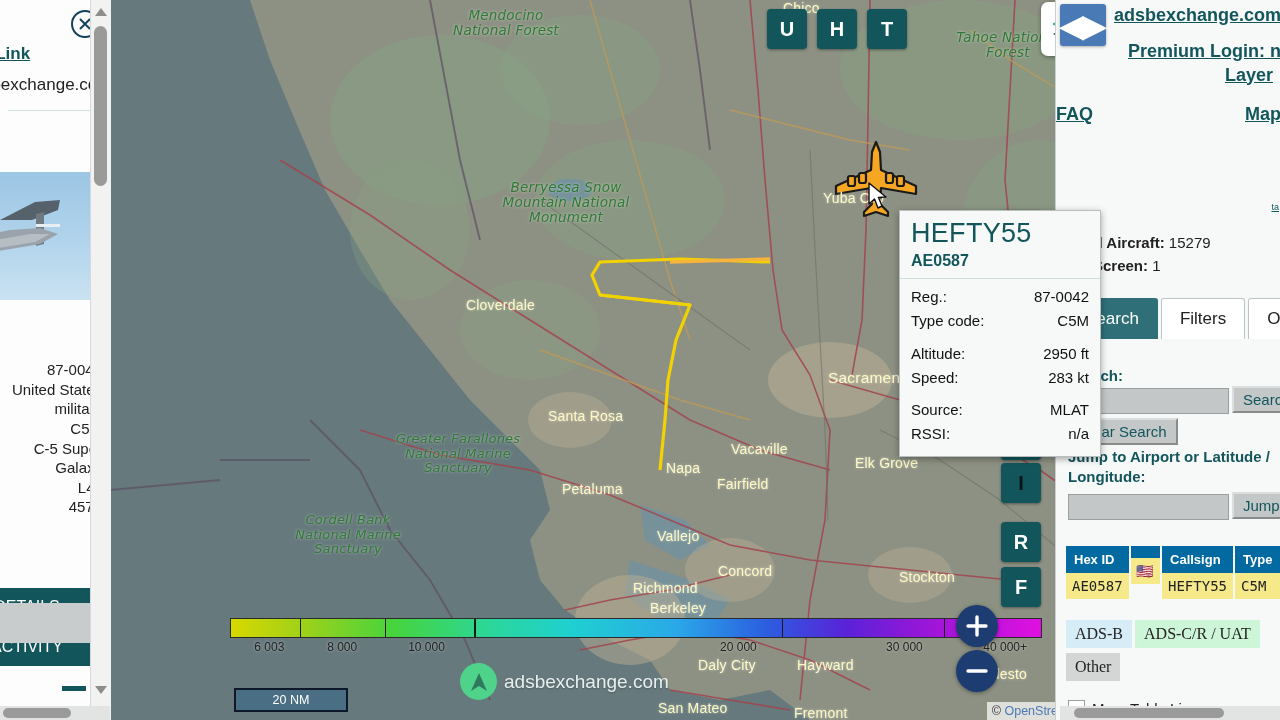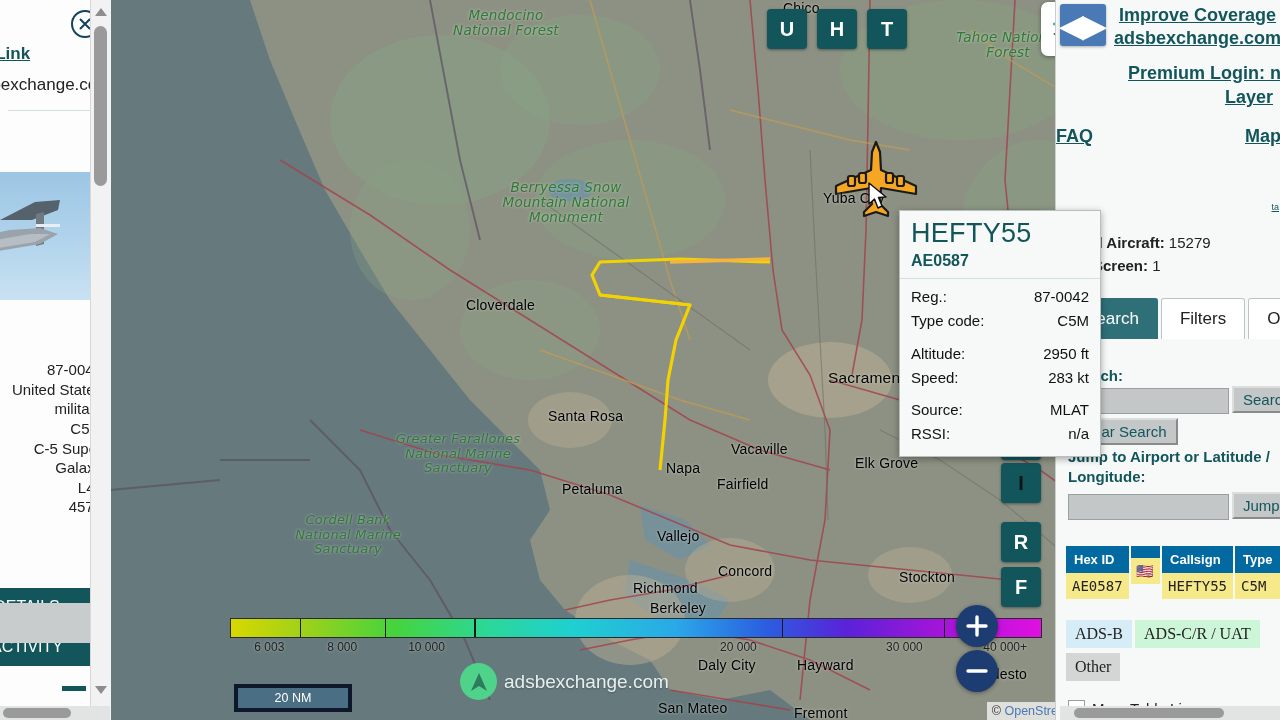--- a/index.html
+++ b/index.html
@@ -9,21 +9,21 @@
     background:#667a7d;
   }
   .app{position:absolute;inset:0;overflow:hidden;}
 
   
   .map{position:absolute;left:110px;top:0;width:1060px;height:720px;overflow:hidden;
        background:#6d8184;}
   .ocean{position:absolute;inset:0;background:#66797c;}
   .land{position:absolute;left:0;top:0;width:1060px;height:720px;}
 
-  .mlabel{position:absolute;font-size:12.5px;color:#000000;white-space:nowrap;
+  .mlabel{position:absolute;font-size:12.5px;color:#fef9c3;white-space:nowrap;
           text-shadow:0 0 3px rgba(255,255,255,.55);letter-spacing:.2px;}
   .mlabel.city{font-size:14px;}
   .mlabel.big{font-size:15.5px;}
   .mlabel.park{color:#2f7a35;font-style:italic;font-size:13.5px;text-align:center;
                line-height:1.12;font-family:"DejaVu Sans",sans-serif;}
   .mlabel.marine{color:#2f7a35;font-style:italic;font-size:13px;text-align:center;line-height:1.12;
                  font-family:"DejaVu Sans",sans-serif;}
 
   
   .trail{position:absolute;left:0;top:0;pointer-events:none;}
@@ -64,21 +64,21 @@
   .altscale{position:absolute;left:120px;bottom:82px;width:810px;height:18px;z-index:18;
     background:linear-gradient(to right,#d8d800 0%,#9ed11a 9%,#46d43c 20%,#2bd79a 32%,
       #1fd0d0 42%,#2aa8e8 55%,#2b5ee0 66%,#5a22d8 76%,#9b16d8 86%,#e010e0 100%);
     border:1px solid #2a2a2a;}
   .altticks{position:absolute;left:120px;bottom:64px;width:810px;height:16px;z-index:18;}
   .altticks span{position:absolute;font-size:12px;color:#222;
                  text-shadow:0 0 3px rgba(255,255,255,.5);}
   .altdiv{position:absolute;top:0;width:1.5px;height:18px;background:#1a1a1a;}
 
   .scalebar{position:absolute;left:124px;bottom:8px;width:110px;height:20px;
-            background:#4a6f84;border:4px solid #0f172a;display:flex;align-items:center;
+            background:#4a6f84;border:2px solid #0f172a;display:flex;align-items:center;
             justify-content:center;color:#fff;font-size:12.5px;z-index:18;}
   .watermark{position:absolute;left:350px;bottom:20px;z-index:18;display:flex;align-items:center;gap:7px;}
   .wmlogo{width:37px;height:37px;border-radius:50%;background:#4fd28a;
           display:flex;align-items:center;justify-content:center;}
   .wmtext{font-size:19px;color:#e8eff0;text-shadow:0 1px 2px rgba(0,0,0,.25);}
   .osm{position:absolute;right:0;bottom:0;background:rgba(255,255,255,.72);font-size:12.5px;
        color:#333;padding:2px 5px;z-index:18;white-space:nowrap;}
   .osm a{color:#4a79b5;text-decoration:none;}
 
   
@@ -422,21 +422,20 @@
     <div class="arrw dn"></div>
   </div>
   <div class="lhscroll">
     <div class="lhthumb"></div>
   </div>
 
   <div class="rpanel">
     <div class="navbtn" style="left:4px;top:4px;width:46px;height:42px;border-radius:3px;">◀▶</div>
 
     <div class="rp-head" style="padding-left:58px;">
-      <a class="rp-a">Improve Coverage</a>
       <a class="rp-a">adsbexchange.com</a>
     </div>
     <div style="text-align:right;padding-right:0;margin-top:14px;">
       <span class="rp-sub">Premium Login: n</span>
     </div>
     <div style="text-align:right;padding-right:8px;margin-top:3px;">
       <span class="rp-sub">Layer</span>
     </div>
     <div class="rp-row2">
       <span class="rp-sub">FAQ</span>

